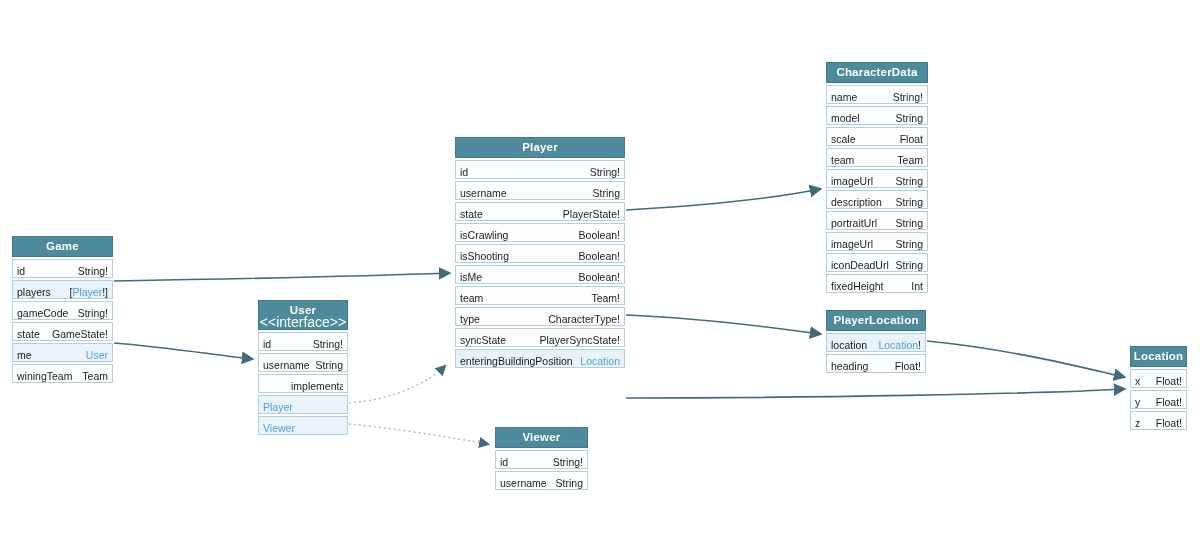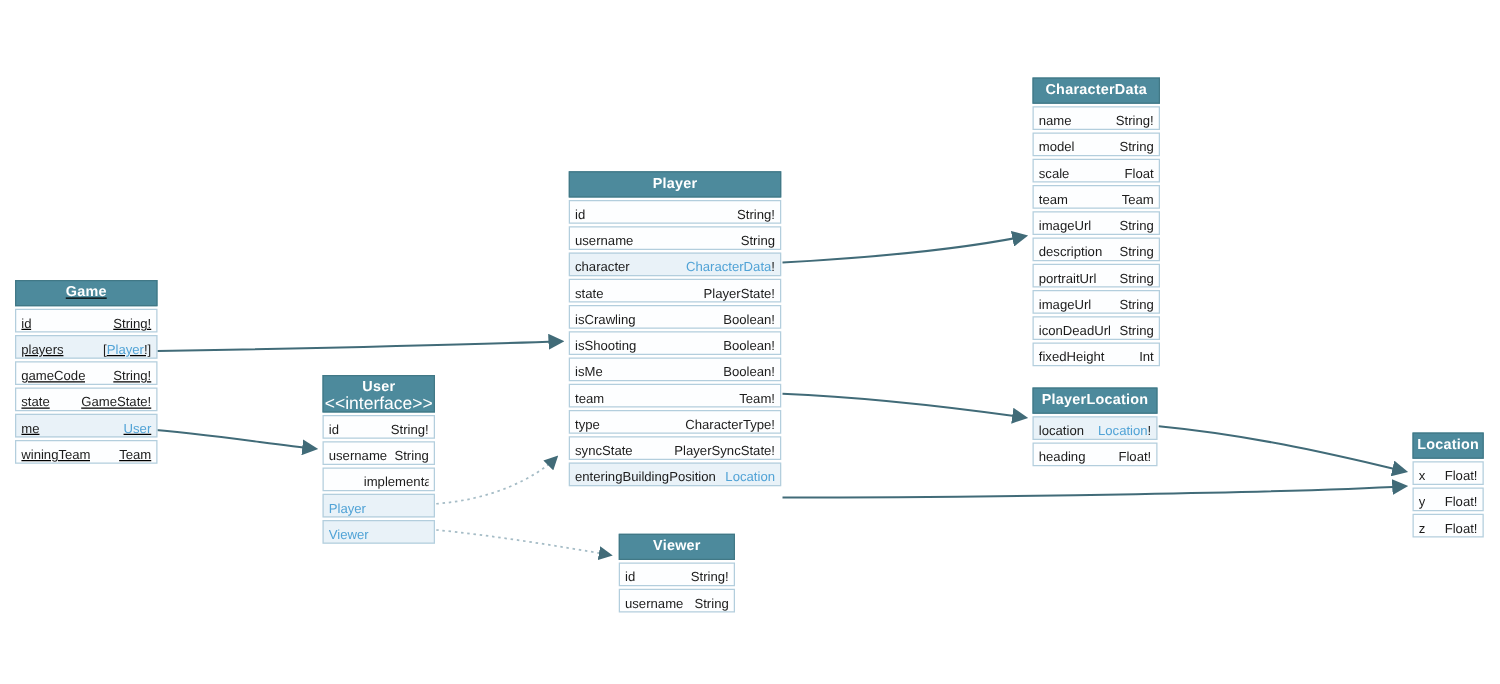--- a/index.html
+++ b/index.html
@@ -44,21 +44,21 @@
   <path d="M114,281 C230,279 370,276 449,273" class="edge solid" marker-end="url(#arrow)"></path>
       <path d="M114,343 C165,347 215,355 252,359" class="edge solid" marker-end="url(#arrow)"></path>
       <path d="M626,210 C700,206 770,199 820,189" class="edge solid" marker-end="url(#arrow)"></path>
       <path d="M626,315 C700,318 770,327 820,334" class="edge solid" marker-end="url(#arrow)"></path>
       <path d="M626,398 C800,398 1040,394 1124,389" class="edge solid" marker-end="url(#arrow)"></path>
       <path d="M927,341 C1010,349 1080,367 1124,377" class="edge solid" marker-end="url(#arrow)"></path>
       <path d="M349,403 C392,400 428,383 445,366" class="edge dotted" marker-end="url(#arrow)"></path>
       <path d="M349,424 C392,428 448,437 488,444" class="edge dotted" marker-end="url(#arrow)"></path>
     </svg>
 
-  <div class="table" id="t-game" style="left:12px;  top:224px; width:114px;text-decoration:underline;">
+  <div class="table" id="t-game" style="left:12px;  top:236px; width:101px;">
       <div class="thead"><span>Game</span></div>
       <div class="row">
         <span class="fname">id</span>
         <span class="ftype"><span>String!</span></span>
       </div>
       <div class="row tint">
         <span class="fname">players</span>
         <span class="ftype"><span>[</span><span class="link">Player</span><span>!]</span></span>
       </div>
       <div class="row">
@@ -100,24 +100,20 @@
     </div>
   <div class="table" id="t-player" style="left:455px; top:137px; width:170px;">
       <div class="thead"><span>Player</span></div>
       <div class="row">
         <span class="fname">id</span>
         <span class="ftype"><span>String!</span></span>
       </div>
       <div class="row">
         <span class="fname">username</span>
         <span class="ftype"><span>String</span></span>
-      </div>
-      <div class="row tint">
-        <span class="fname">character</span>
-        <span class="ftype"><span class="link">CharacterData</span><span>!</span></span>
       </div>
       <div class="row">
         <span class="fname">state</span>
         <span class="ftype"><span>PlayerState!</span></span>
       </div>
       <div class="row">
         <span class="fname">isCrawling</span>
         <span class="ftype"><span>Boolean!</span></span>
       </div>
       <div class="row">

